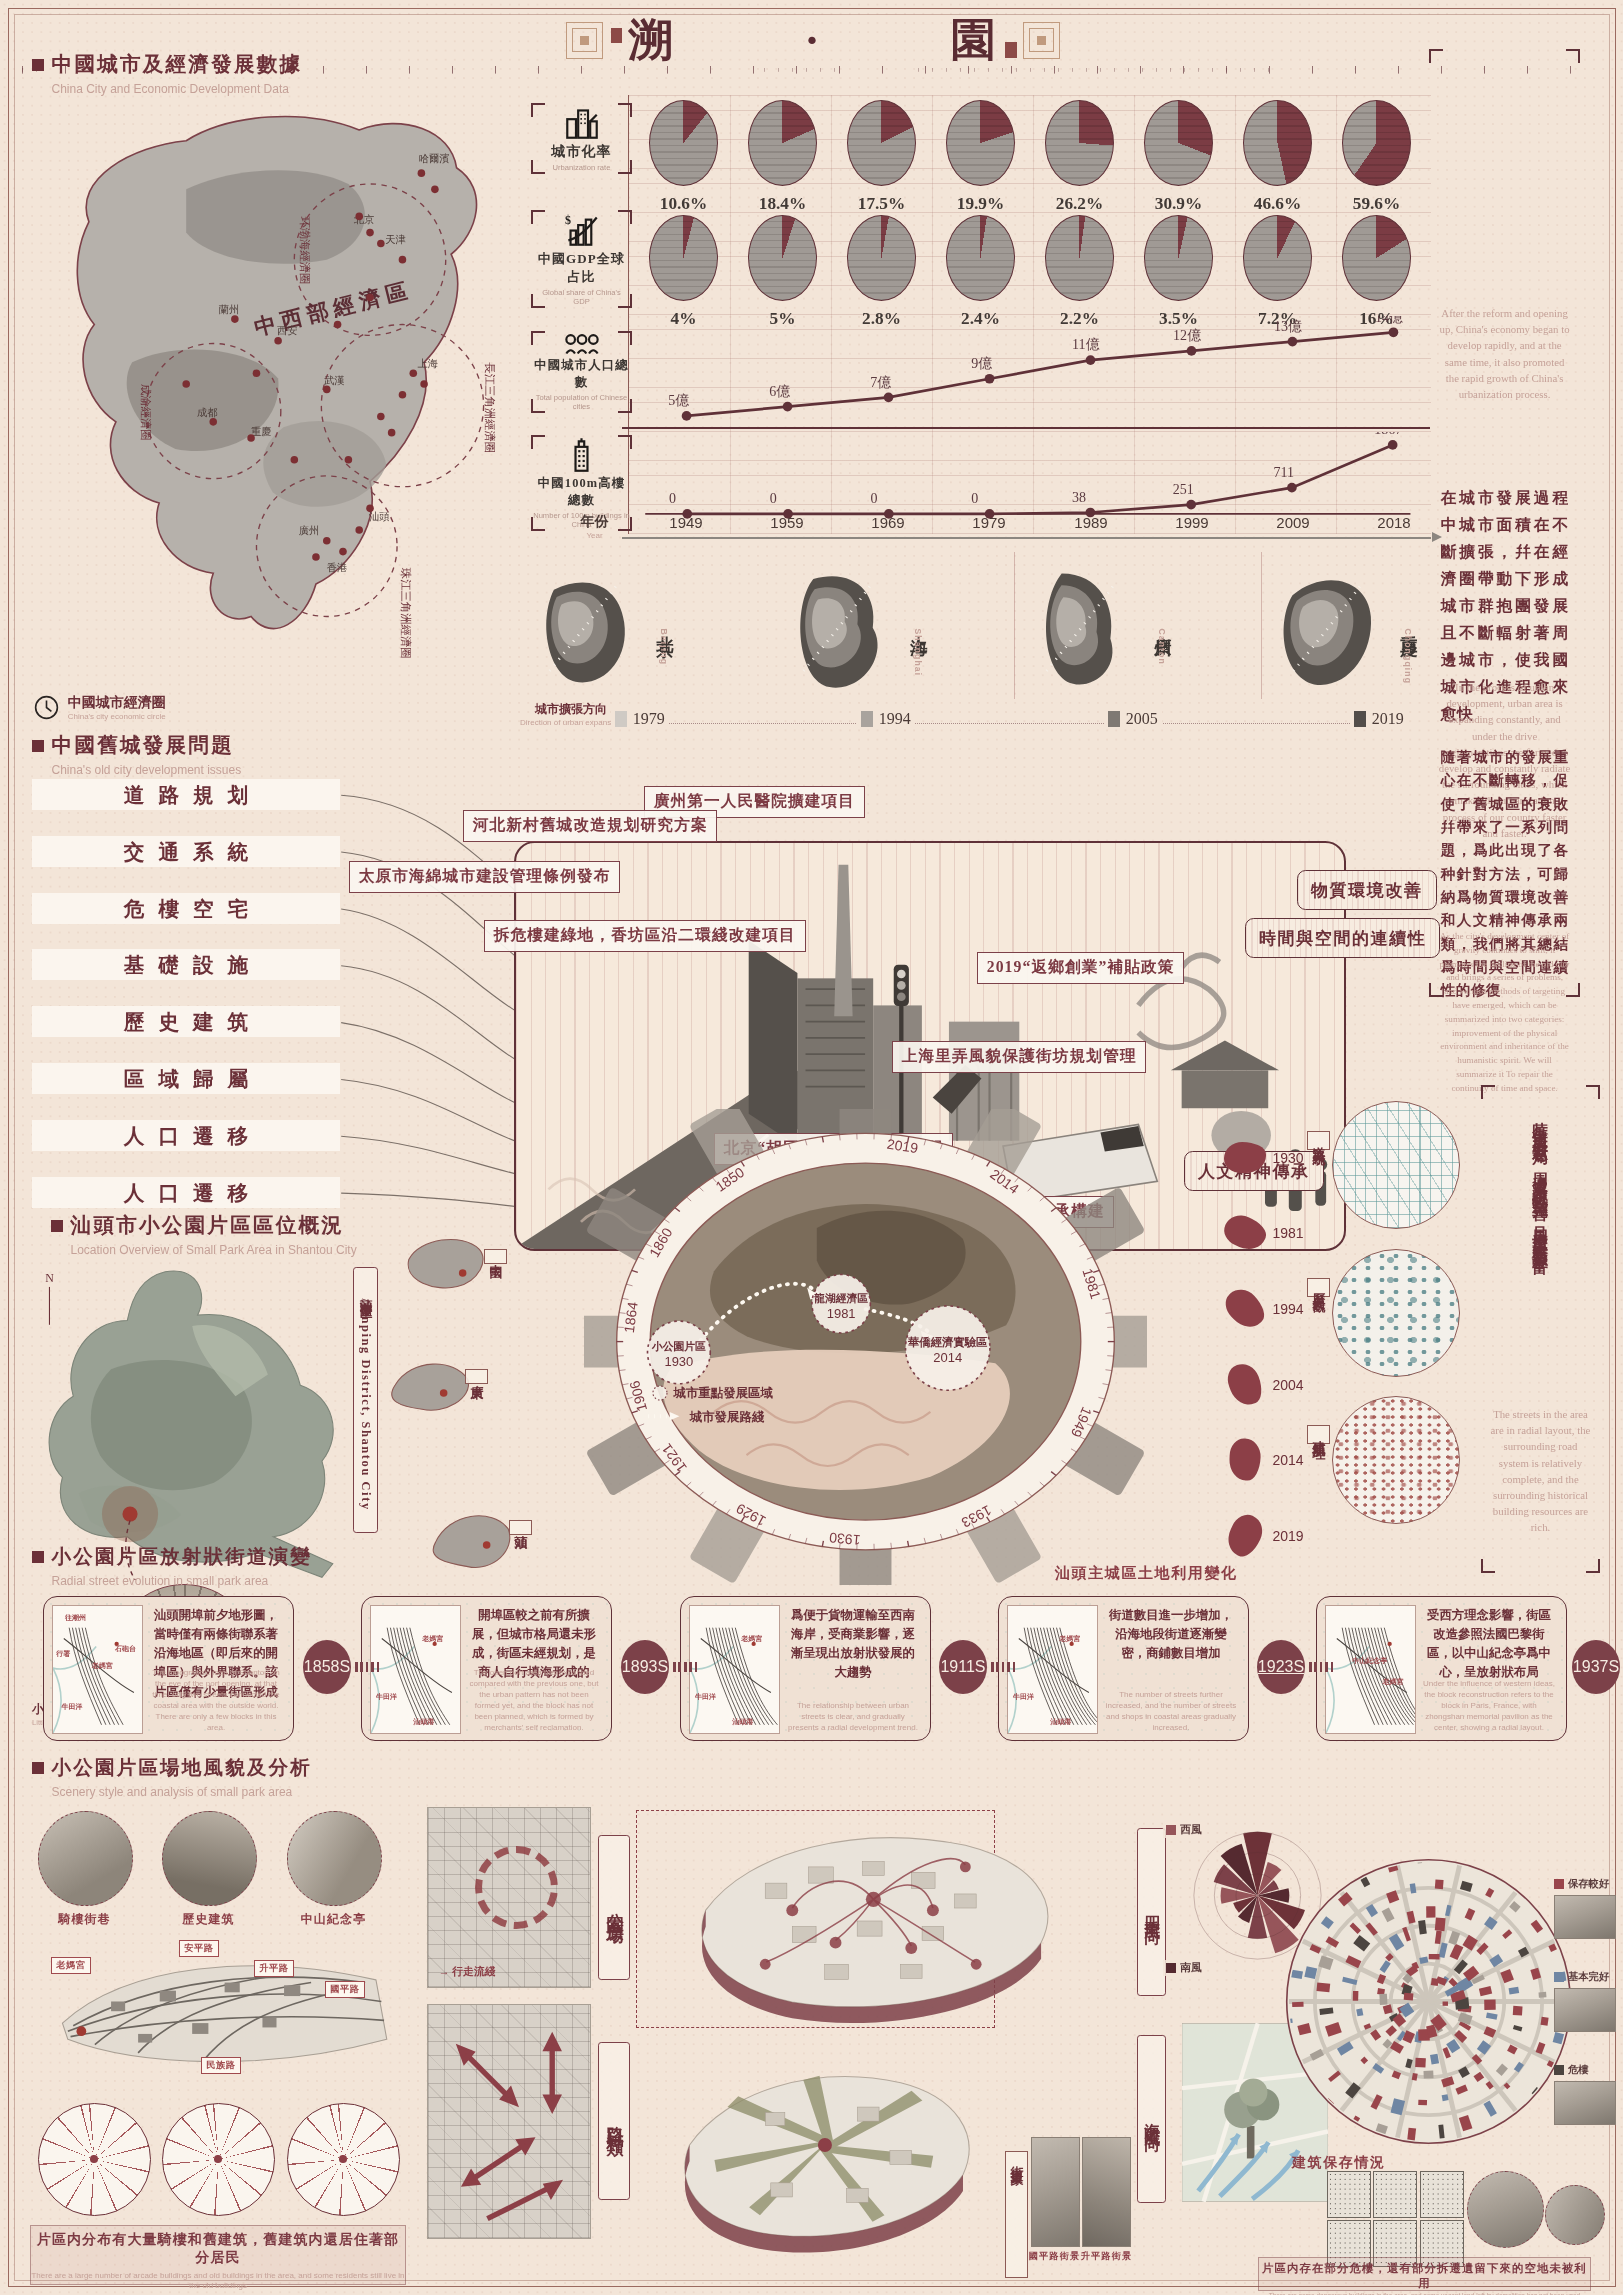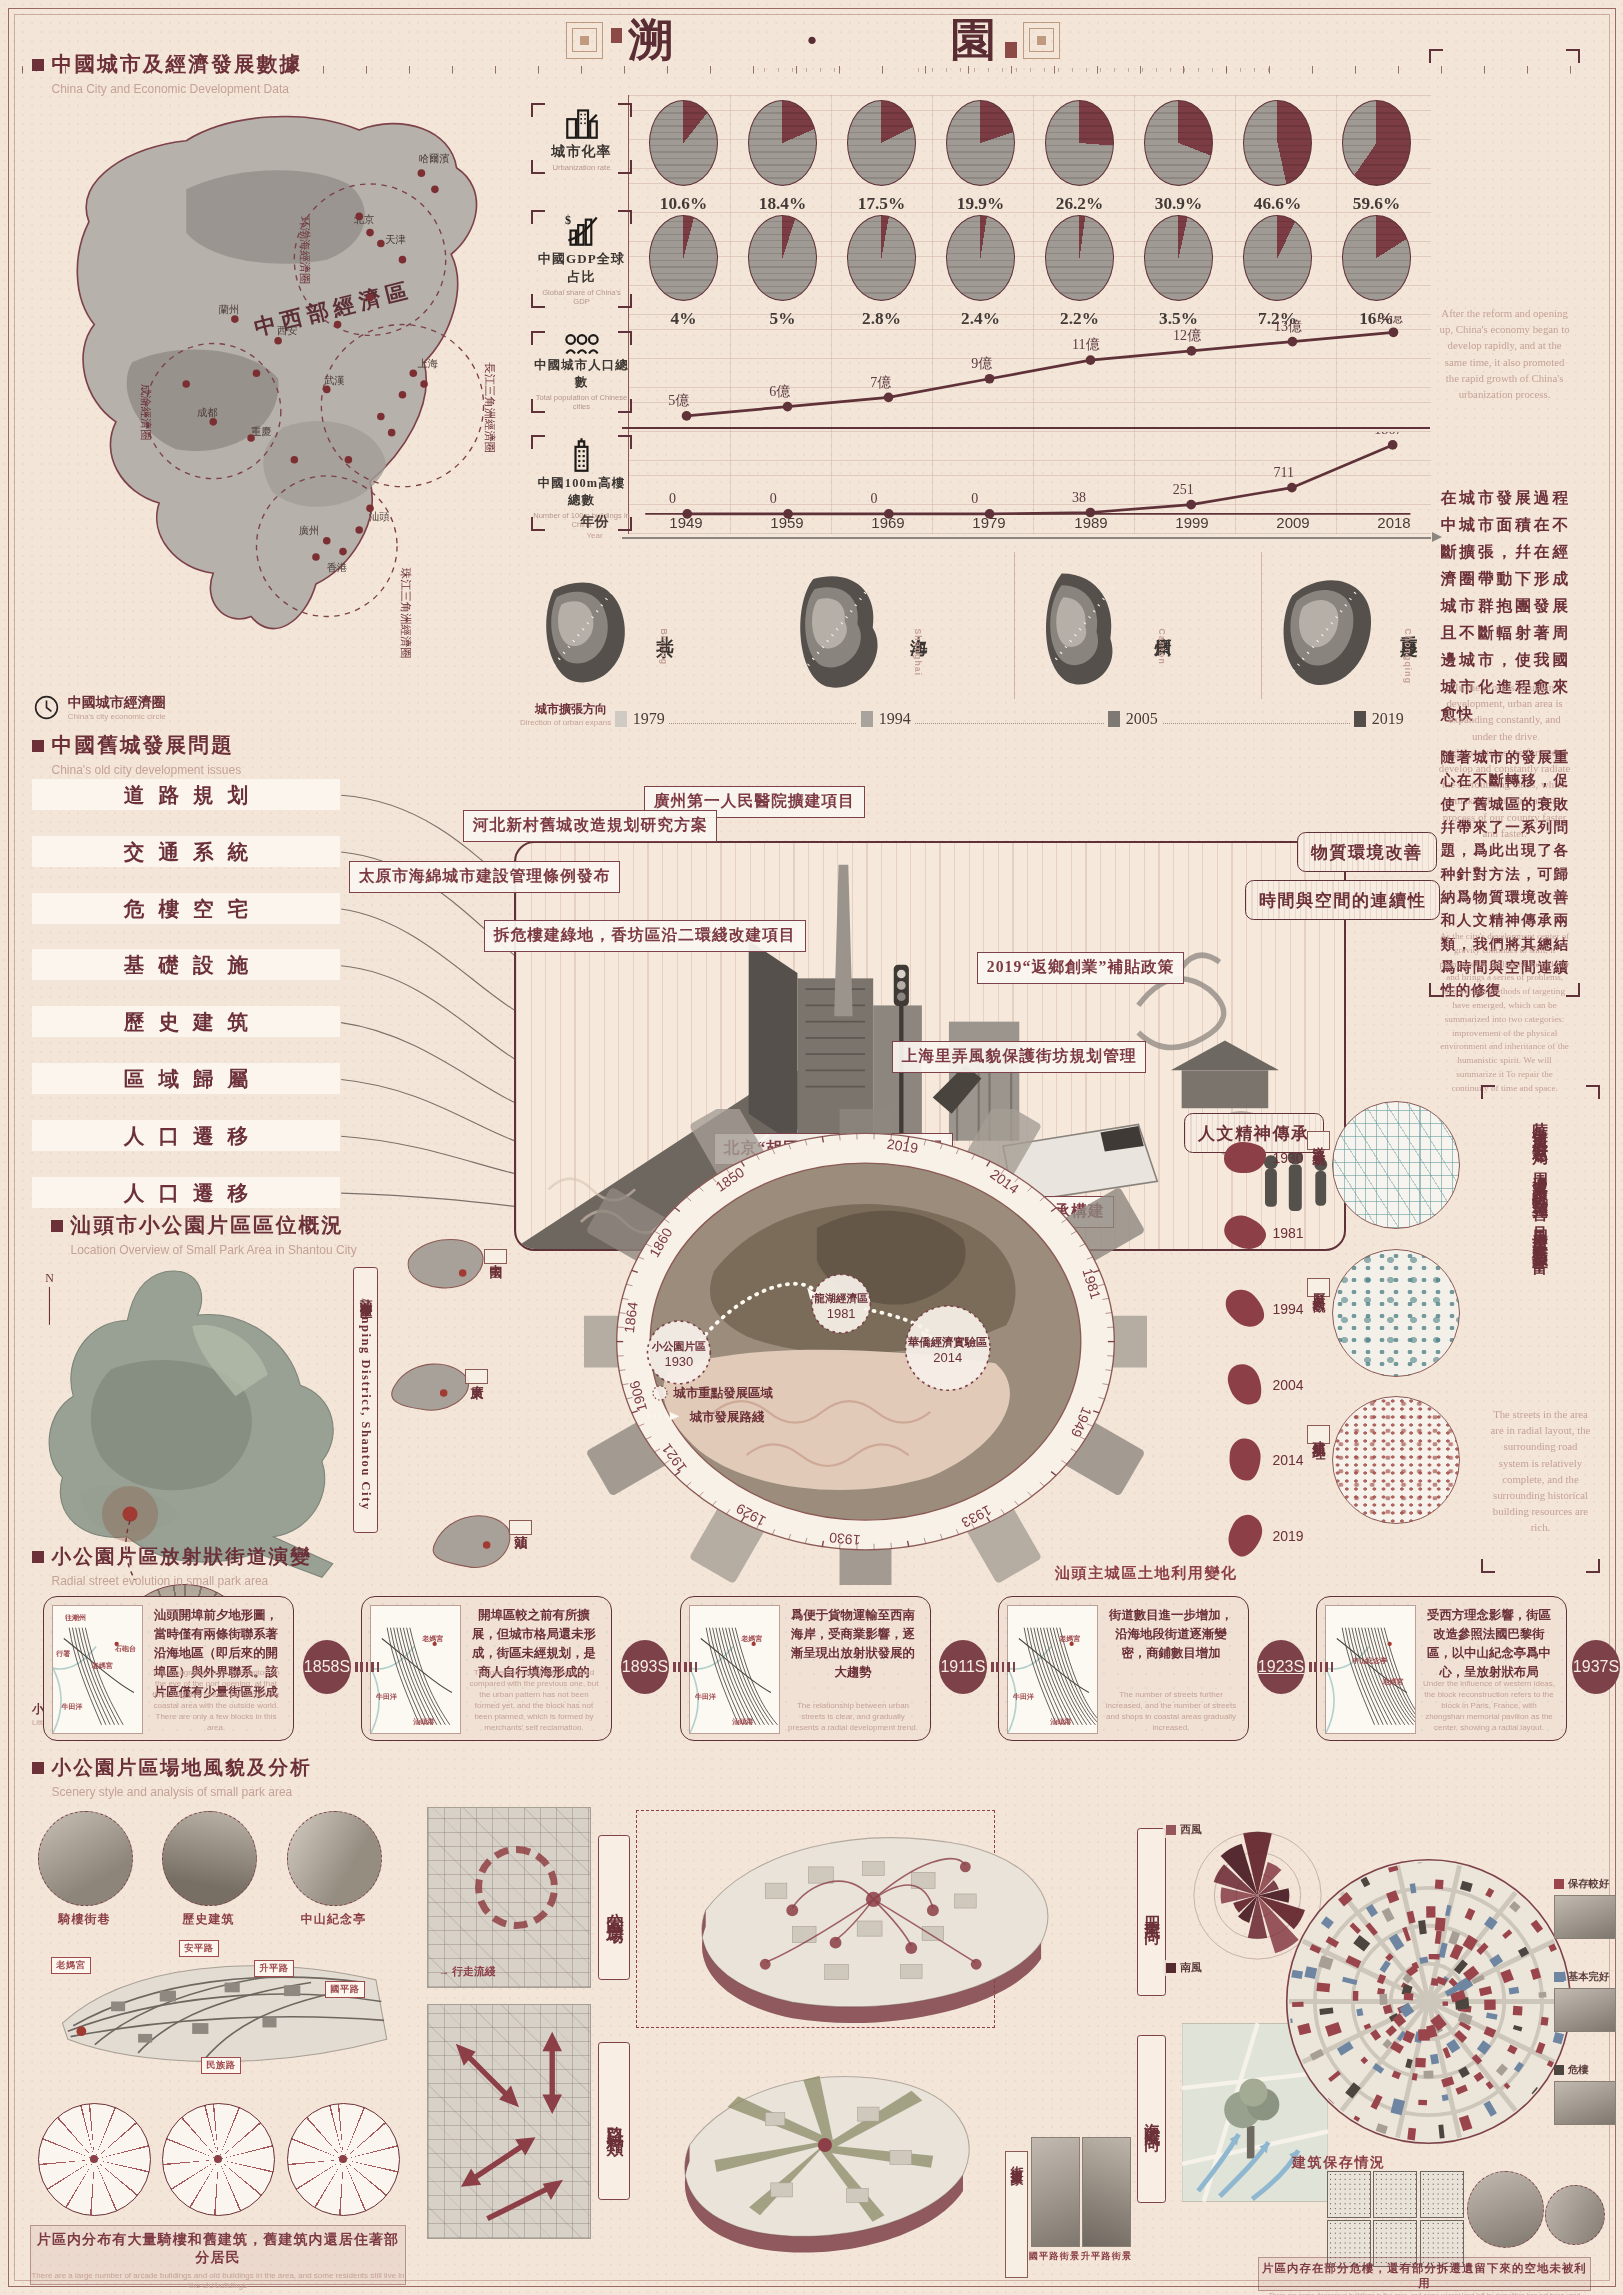--- a/index.html
+++ b/index.html
@@ -43,21 +43,21 @@
   .panel-zh{font-size:15.7px;font-weight:bold;color:#6b3038;line-height:1.72;text-align:justify;letter-spacing:0.5px;}
   .panel-en{font-size:10.8px;line-height:1.5;text-align:center;color:#c5a198;}
   .vtag{position:absolute;writing-mode:vertical-rl;text-orientation:upright;letter-spacing:4.3px;font-weight:bold;color:#6b3038;background:rgba(248,240,230,.85);border:1.1px solid #7c4149;border-radius:3.2px;padding:7.6px 3.2px;text-align:center;}
   .map-frame{position:absolute;width:130px;height:147px;background:repeating-linear-gradient(0deg,rgba(140,70,70,.30) 0 0.5px,transparent 0.5px 13px),repeating-linear-gradient(90deg,rgba(140,70,70,.30) 0 0.5px,transparent 0.5px 13px);}
   .city-lbl{position:absolute;writing-mode:vertical-rl;text-orientation:upright;font-size:17.3px;font-weight:bold;color:#3c3632;letter-spacing:3.2px;}
   .city-lbl small{font-size:8.7px;color:#c5a198;letter-spacing:1.1px;font-family:"Liberation Sans",sans-serif;text-orientation:mixed;}
   .prob-box{position:absolute;left:32px;width:308px;height:31px;background:#fbf5ee;display:flex;align-items:center;justify-content:center;
     font-size:20.6px;font-weight:bold;color:#6b3038;letter-spacing:14px;text-indent:14px;}
   .callout{position:absolute;background:rgba(250,245,239,.93);border:1.1px solid #7c4149;color:#7c3a43;font-size:15.7px;font-weight:bold;padding:4.3px 8.7px;letter-spacing:1.1px;white-space:nowrap;}
   .cat-box{position:absolute;border:1.6px solid #5f3138;border-radius:8.7px;background:repeating-linear-gradient(90deg,rgba(140,60,60,.12) 0 1.1px,transparent 1.1px 5.4px),#f7ece0;
-    color:#6b3038;font-size:17px;font-weight:bold;padding:7.6px 13px;letter-spacing:1.6px;white-space:nowrap;}
+    color:#6b3038;font-size:17px;font-weight:bold;padding:7.6px 13px;letter-spacing:1.6px;white-space:nowrap;margin-top:38px;}
   .collage{position:absolute;left:514px;top:841px;width:828px;height:406px;border:2.2px solid #5f3138;border-radius:20.6px;overflow:hidden;
     background:repeating-linear-gradient(90deg,rgba(140,60,60,.15) 0 1.1px,transparent 1.1px 14.6px),#f6e9db;}
   .card{position:absolute;width:249px;height:143px;border:1.6px solid #5f3138;border-radius:14px;background:#f0e1d4;
     background-image:radial-gradient(rgba(140,180,175,.16) 1.1px,transparent 1.3px);background-size:14px 14px;}
   .card .mapp{position:absolute;left:7.6px;top:7.6px;width:89px;height:127px;background:#fcf8f2;border:0.5px solid #bb9e94;overflow:hidden;}
   .card .zh{position:absolute;left:104px;top:8.7px;width:136px;font-size:12.4px;font-weight:bold;color:#6b3038;line-height:1.55;text-align:center;}
   .card .en{position:absolute;left:104px;bottom:6.5px;width:136px;font-size:8px;line-height:1.38;text-align:center;color:#c5a198;}
   .badge{position:absolute;width:48px;height:54px;border-radius:50%;background:#7c4149;color:#f6ece2;display:flex;align-items:center;justify-content:center;
     font-size:16px;font-family:"Liberation Sans",sans-serif;}
   .badge:after{content:'';position:absolute;left:52px;top:21.6px;width:24px;height:10.8px;

